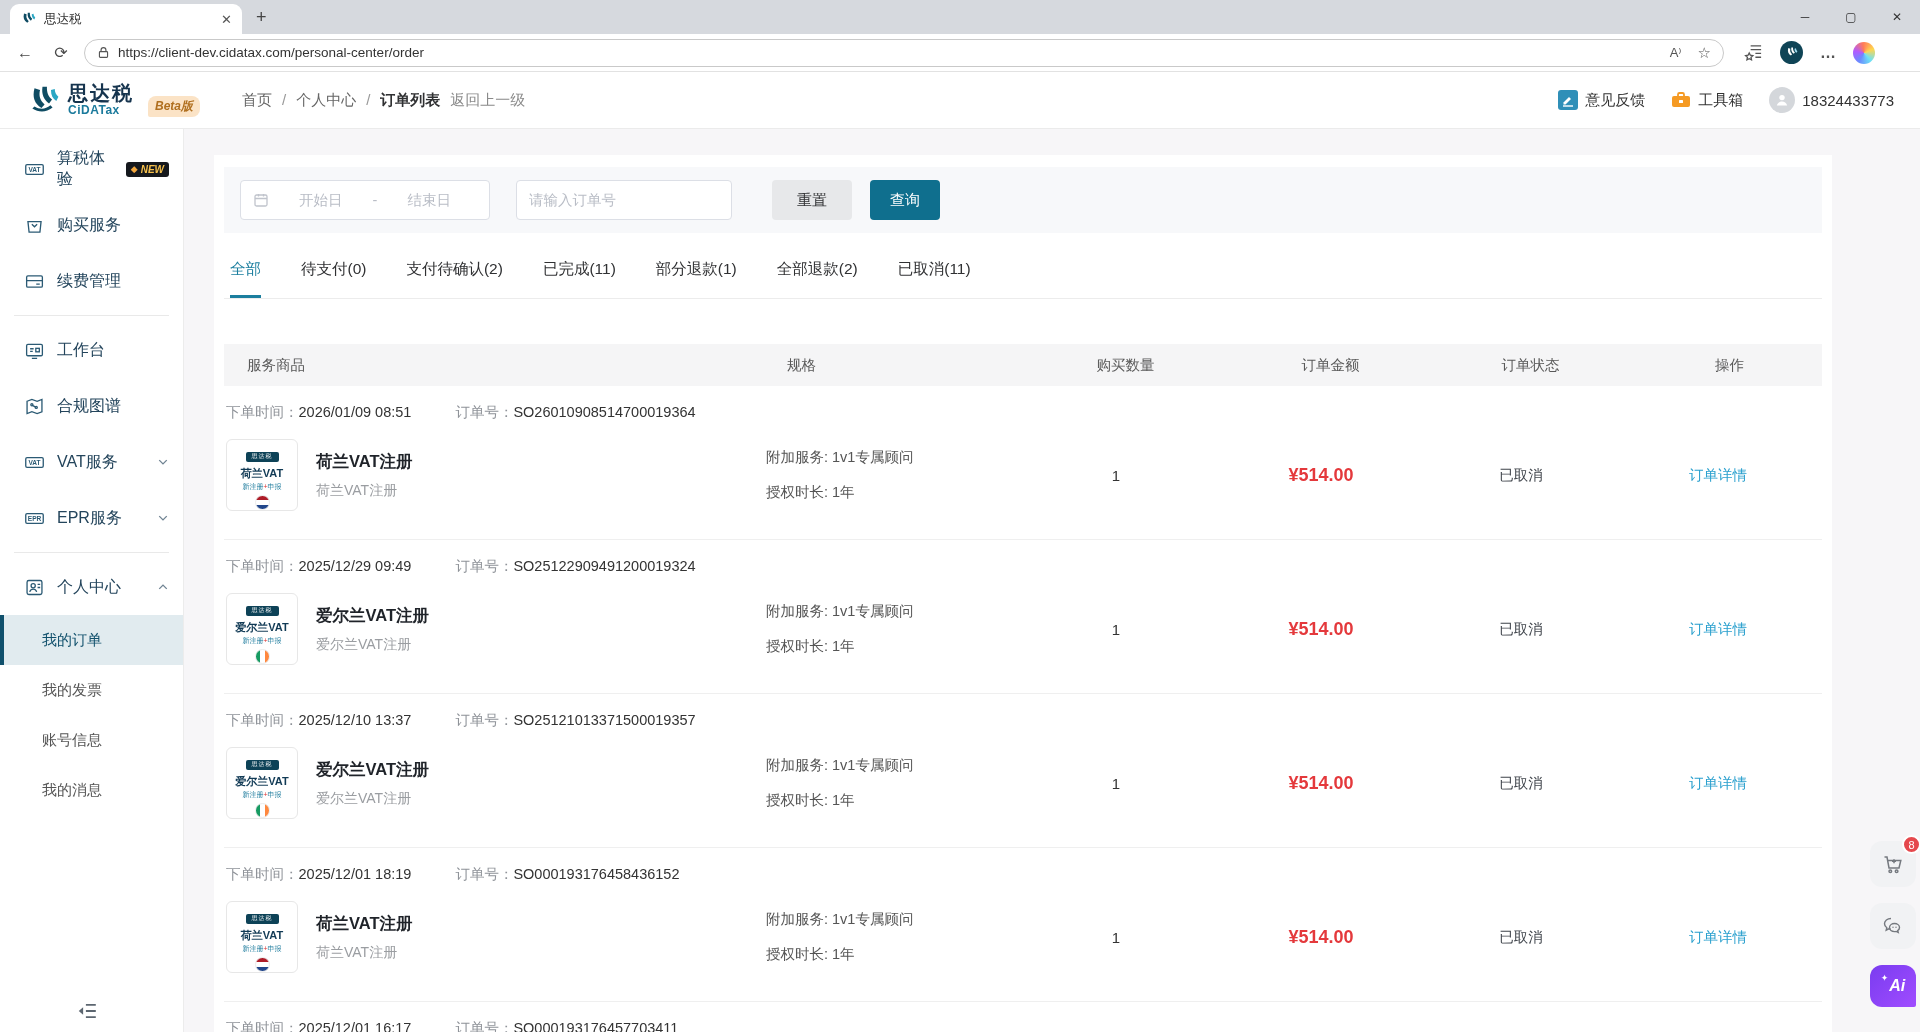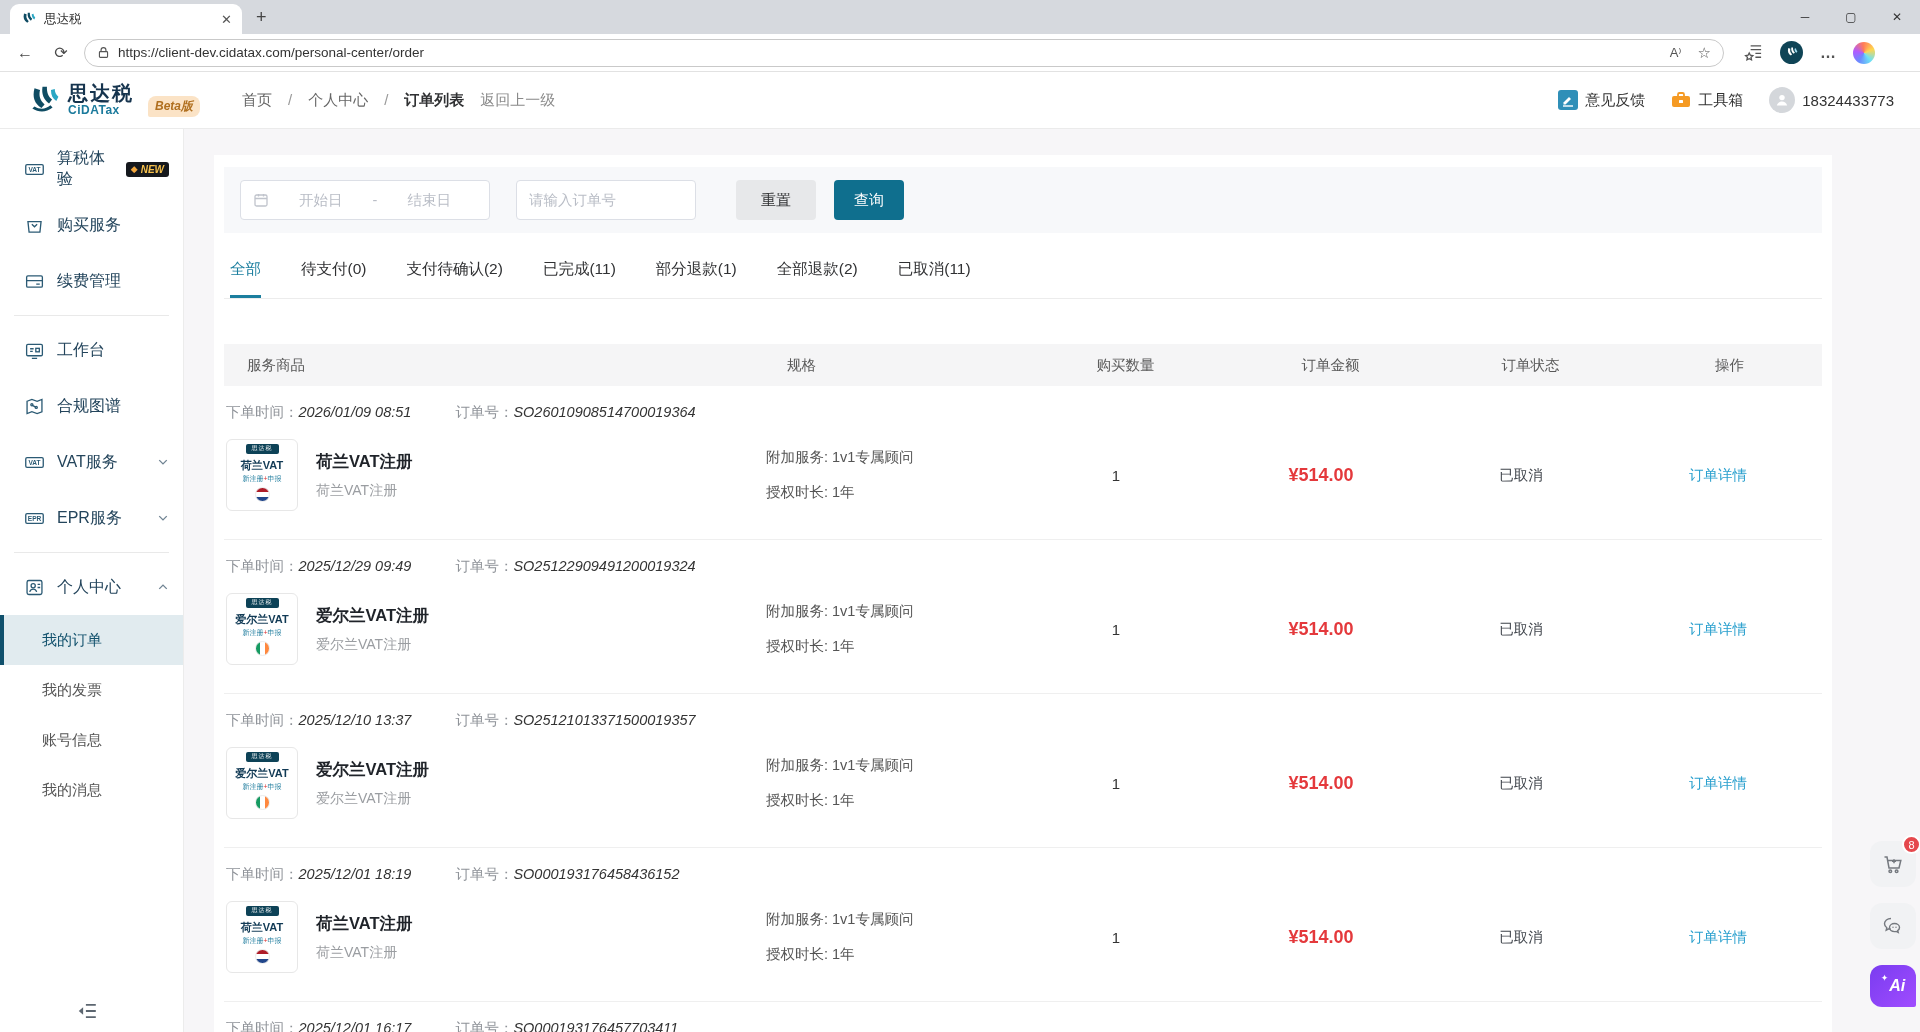--- a/index.html
+++ b/index.html
@@ -27,21 +27,21 @@
     background:conic-gradient(from 210deg,#6a8bff,#b15bff,#ff7a59,#ffd64f,#6ee2f5,#6a8bff); }
 
   
   .appheader { height:57px; background:#fff; border-bottom:1px solid #ebebeb; display:flex; align-items:center; padding:0 26px; }
   .logo { display:flex; align-items:center; gap:8px; }
   .logo-text { display:flex; flex-direction:column; line-height:1.05; }
   .logo-cn { font-size:20px; font-weight:bold; color:#16344e; letter-spacing:2px; }
   .logo-en { font-size:12px; font-weight:bold; color:#1b7a9c; letter-spacing:0.5px; }
   .beta { background:#fbe3c6; color:#b06f1f; font-size:12px; font-weight:bold; font-style:italic;
     border-radius:8px 8px 8px 2px; padding:2px 7px; margin-left:6px; align-self:flex-end; }
-  .crumbs { display:flex; gap:16px; margin-left:42px; font-size:15px; }
+  .crumbs { display:flex; gap:10px; margin-left:42px; font-size:15px; }
   .crumb { color:#666; }
   .crumb-sep { color:#999; }
   .crumb-cur { color:#303133; font-weight:bold; }
   .crumb-back { color:#8a8a8a; }
   .hdr-right { margin-left:auto; display:flex; align-items:center; gap:26px; font-size:15px; color:#333; }
   .hdr-item { display:flex; align-items:center; gap:7px;justify-content:flex-end; }
   .avatar { width:26px; height:26px; border-radius:50%; background:#d4d7db; display:flex; align-items:center; justify-content:center; }
 
   
   .bodywrap { display:flex; height:903px; }
@@ -63,21 +63,21 @@
 
   .main { flex:1; background:#f7f6f8; padding:26px 0 0 30px; overflow:hidden; position:relative; }
   .card { background:#fff; width:1618px; height:920px; padding:12px 10px 0; }
 
   
   .filterbar { background:#f7f8fa; height:66px; display:flex; align-items:center; padding:0 16px; }
   .daterange { width:250px; height:40px; background:#fff; border:1px solid #dcdfe6; border-radius:4px;
     display:flex; align-items:center; padding:0 12px; font-size:14.5px; color:#b9bdc6; gap:4px; }
   .daterange .ph { flex:1; text-align:center; }
   .cal-icon { width:16px; height:16px; color:#c0c4cc; display:flex; }
-  .order-input { width:180px; height:40px; border:1px solid #dcdfe6; border-radius:4px; margin-left:26px;
+  .order-input { width:216px; height:40px; border:1px solid #dcdfe6; border-radius:4px; margin-left:26px;
     padding:0 12px; font-size:14.5px; color:#333; outline:none; font-family:inherit; }
   .order-input::placeholder { color:#b9bdc6; }
   .btn-reset { margin-left:40px; height:40px; padding:0 25px; background:#e7e8ea; border:none; border-radius:4px;
     font-size:15px; color:#303133; font-family:inherit; cursor:pointer; }
   .btn-search { margin-left:18px; height:40px; padding:0 20px; background:#0f6f8e; border:none; border-radius:4px;
     font-size:15px; color:#fff; font-family:inherit; cursor:pointer; }
 
   
   .tabsrow { display:flex; gap:40px; margin-top:20px; border-bottom:1px solid #ececec; padding:6px 6px 0; }
   .tab-item { font-size:15.5px; color:#303133; padding-bottom:15px; cursor:pointer; border-bottom:3px solid transparent; }
@@ -85,25 +85,25 @@
 
   
   .tgrid { display:grid; grid-template-columns:540px 250px 200px 210px 190px 1fr; align-items:center; }
   .thead { margin-top:45px; height:42px; background:#f5f5f6; font-size:14.5px; color:#595959; }
   .th { padding-left:2px;margin-left:21px; }
   .center { text-align:center; }
   .ogroup { border-top:1px solid #efefef; }
   .ogroup:first-of-type { border-top:none; }
   .ometa { display:flex; gap:44px; padding:17px 2px 9px; font-size:14.5px; }
   .ometa .lbl { color:#8f9399; }
-  .ometa .val { color:#333;font-style:italic; }
+  .ometa .val { color:#333; }
   .orow { padding:8px 2px 28px; }
   .pcell { display:flex; align-items:center; gap:18px; }
   .pcard { width:72px; height:72px; border:1px solid #e7e7e7; border-radius:6px; background:#fff;
-    display:flex; flex-direction:column; align-items:center; padding-top:4px; flex-shrink:0; }
+    display:flex; flex-direction:column; align-items:center; padding-top:12px; flex-shrink:0; }
   .pbrand { background:#0d4257; color:#fff; font-size:6px; padding:1px 6px; border-radius:2px; line-height:1.3; letter-spacing:1px; }
   .pcountry { font-size:11px; font-weight:bold; color:#113a55; margin-top:4px; white-space:nowrap; }
   .psub { font-size:7px; color:#1b7a9c; margin-top:1px; white-space:nowrap; }
   .psub .plus { color:#d33; }
   .flag { width:15px; height:15px; border-radius:50%; margin-top:3px; border:1px solid #ececec; }
   .flag.nl { background:linear-gradient(180deg,#AE1C28 0 33%,#fff 33% 66%,#21468B 66% 100%); }
   .flag.ie { background:linear-gradient(90deg,#169B62 0 33%,#fff 33% 66%,#FF883E 66% 100%); }
   .pname { font-size:16.5px; font-weight:bold; color:#1f2329; }
   .pdesc { font-size:14px; color:#9a9da1; margin-top:9px; }
   .spec-line { font-size:14.5px; color:#555; }

